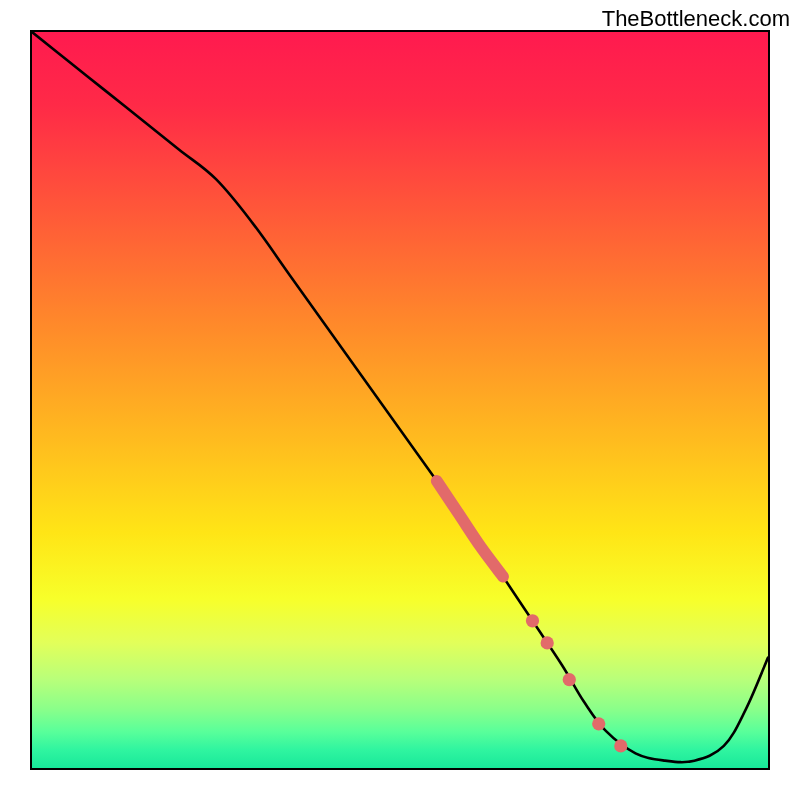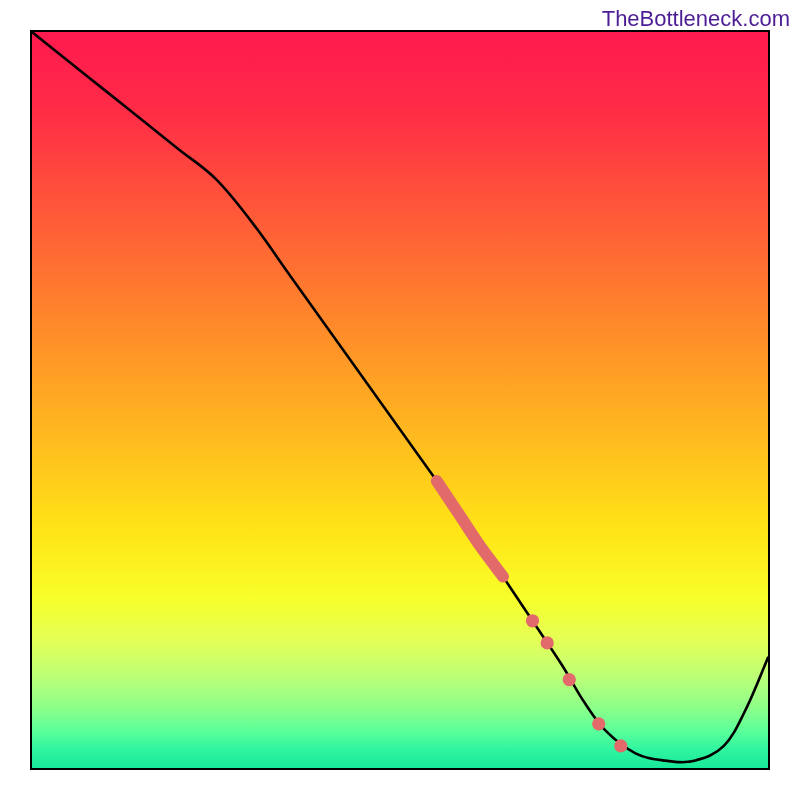--- a/index.html
+++ b/index.html
@@ -8,21 +8,21 @@
     position: relative;
     width: 800px;
     height: 800px;
   }
   .watermark {
     position: absolute;
     top: 6px;
     right: 10px;
     font-family: Arial, sans-serif;
     font-size: 22px;
-    color: #4c1d95;
+    color: #000000;
     z-index: 10;
   }
   .plot-area {
     position: absolute;
     left: 30px;
     top: 30px;
     width: 740px;
     height: 740px;
     border: 2px solid #000;
     overflow: hidden;

